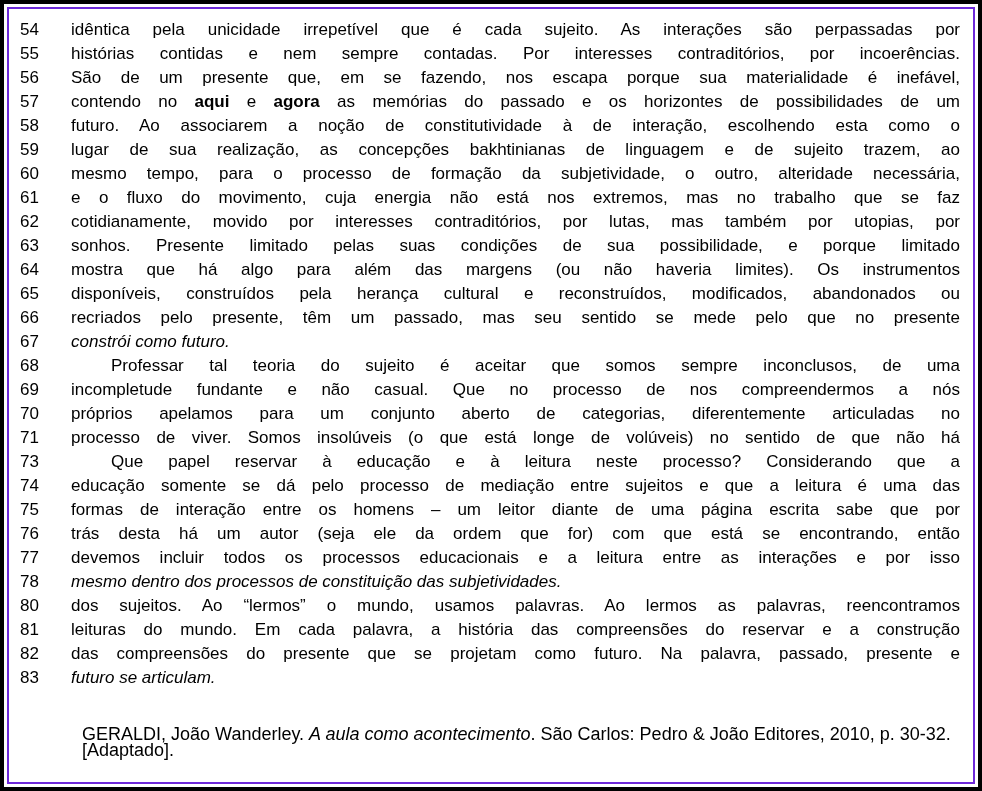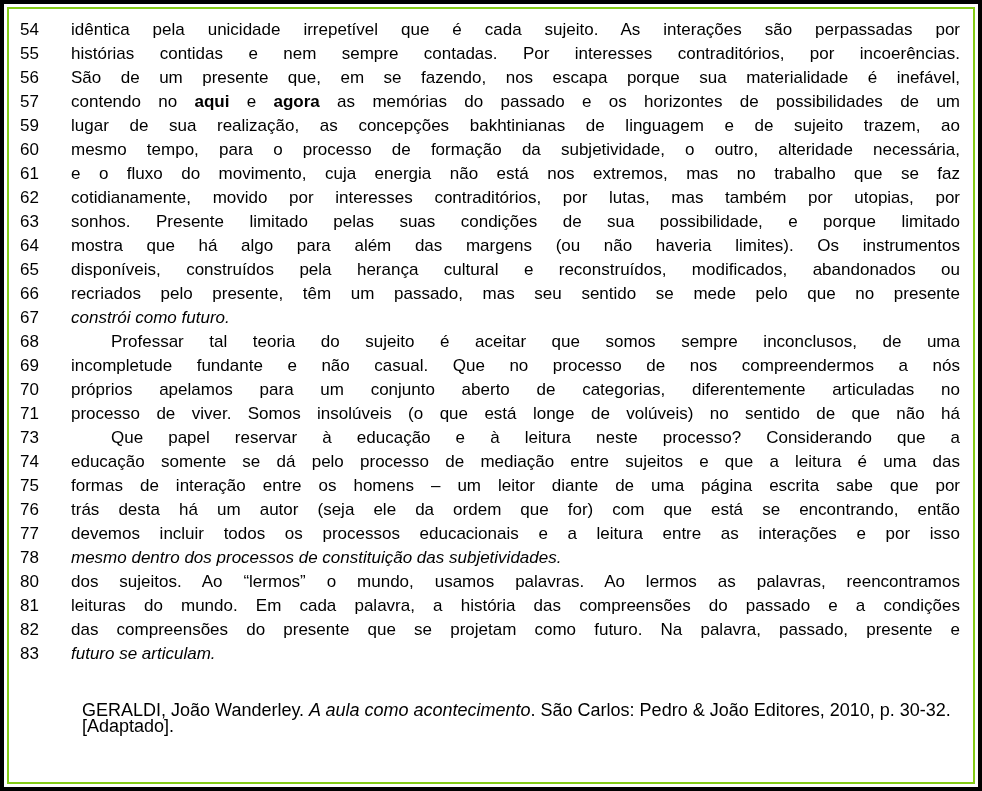--- a/index.html
+++ b/index.html
@@ -18,21 +18,21 @@
     width: 982px;
     height: 791px;
     border: 4px solid #000000;
     padding: 3px;
     background: #ffffff;
   }
   .frame {
     box-sizing: border-box;
     width: 100%;
     height: 100%;
-    border: 2px solid #84cc16;
+    border: 2px solid #6d28d9;
     padding-top: 9px;
     overflow: hidden;
   }
   .line {
     display: flex;
     font-size: 17px;
     line-height: 24px;
     white-space: normal;
   }
   .line .num {
@@ -80,20 +80,24 @@
           <span class="num">55</span>
           <span class="txt">histórias contidas e nem sempre contadas. Por interesses contraditórios, por incoerências.</span>
         </div>
         <div class="line">
           <span class="num">56</span>
           <span class="txt">São de um presente que, em se fazendo, nos escapa porque sua materialidade é inefável,</span>
         </div>
         <div class="line">
           <span class="num">57</span>
           <span class="txt"><span>contendo no </span><b>aqui</b><span> e </span><b>agora</b><span> as memórias do passado e os horizontes de possibilidades de um</span></span>
+        </div>
+        <div class="line">
+          <span class="num">58</span>
+          <span class="txt">futuro. Ao associarem a noção de constitutividade à de interação, escolhendo esta como o</span>
         </div>
         <div class="line">
           <span class="num">59</span>
           <span class="txt">lugar de sua realização, as concepções bakhtinianas de linguagem e de sujeito trazem, ao</span>
         </div>
         <div class="line">
           <span class="num">60</span>
           <span class="txt">mesmo tempo, para o processo de formação da subjetividade, o outro, alteridade necessária,</span>
         </div>
         <div class="line">
@@ -163,21 +167,21 @@
         <div class="line">
           <span class="num">78</span>
           <span class="txt end">mesmo dentro dos processos de constituição das subjetividades.</span>
         </div>
         <div class="line">
           <span class="num">80</span>
           <span class="txt">dos sujeitos. Ao “lermos” o mundo, usamos palavras. Ao lermos as palavras, reencontramos</span>
         </div>
         <div class="line">
           <span class="num">81</span>
-          <span class="txt">leituras do mundo. Em cada palavra, a história das compreensões do passado e a condições</span>
+          <span class="txt">leituras do mundo. Em cada palavra, a história das compreensões do reservar e a construção</span>
         </div>
         <div class="line">
           <span class="num">82</span>
           <span class="txt">das compreensões do presente que se projetam como futuro. Na palavra, passado, presente e</span>
         </div>
         <div class="line">
           <span class="num">83</span>
           <span class="txt end">futuro se articulam.</span>
         </div>
       </div>

